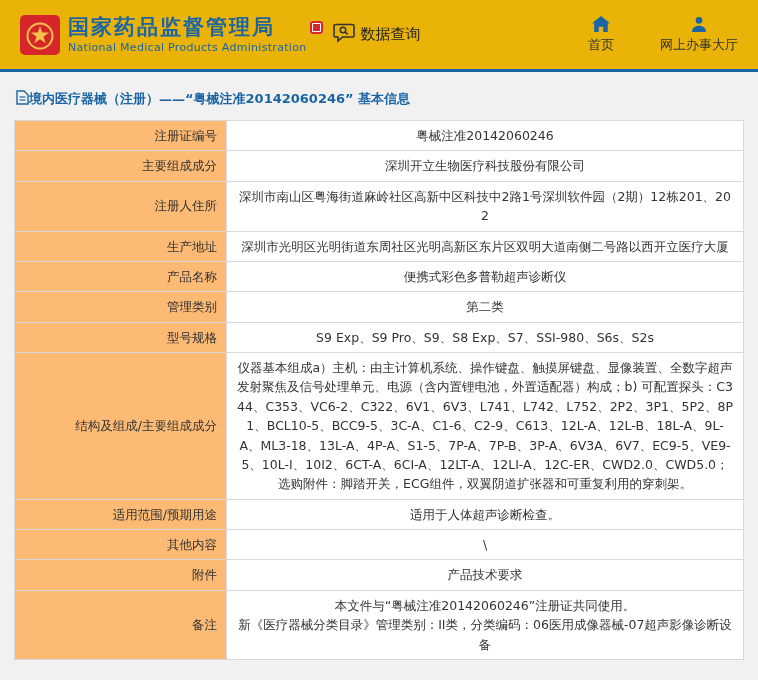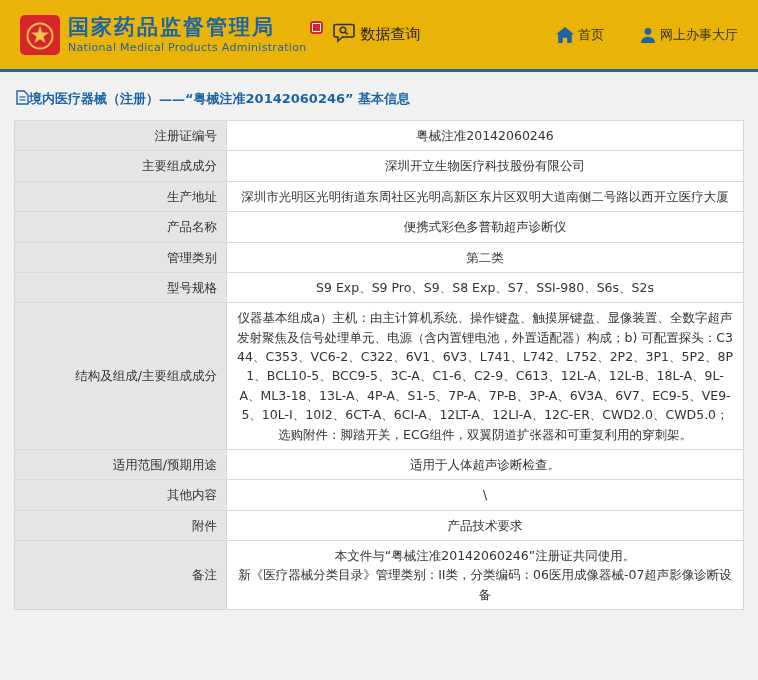--- a/index.html
+++ b/index.html
@@ -32,22 +32,22 @@
     align-self: flex-start; margin: 6px 0 0 4px; flex: 0 0 auto;
     box-shadow: inset 0 0 0 2px #d6262c, inset 0 0 0 3px #ffffff;
   }
   .data-query {
     display: flex; align-items: center; gap: 5px;
     margin-left: 10px; font-size: 15px; color: #222; cursor: pointer;
     white-space: nowrap;
   }
   .spacer { flex: 1; }
   .nav-item {
-    display: flex; flex-direction: row; align-items: center; justify-content: center;
-    gap: 4px; margin-left: 36px; cursor: pointer; font-size: 13px; color: #333;
+    display: flex; flex-direction: column; align-items: center; justify-content: center;
+    gap: 4px; margin-left: 46px; cursor: pointer; font-size: 13px; color: #333;
     white-space: nowrap;
   }
   .nav-item .nav-ico { height: 17px; display: flex; align-items: flex-end; }
   
   .main { padding: 16px 14px 8px 14px; }
   .breadcrumb {
     display: flex; align-items: center; 
     color: #1b65a5; font-weight: bold; font-size: 13px;
     margin: 2px 0 12px 2px; white-space: nowrap;
   }
@@ -61,21 +61,21 @@
     border: 1px solid #d8d8d8;
     padding: 5px 9px;
     font-size: 12.5px;
     line-height: 1.55;
     vertical-align: middle;
   }
   .label-cell {
     width: 212px;
     text-align: right;
     color: #333;
-    background: #e5e5e5;
+    background: #fdba74;
     white-space: nowrap;
   }
   .value-cell {
     text-align: center;
     color: #333;
     white-space: pre-line;
     word-break: break-all;
   }
 </style>
 </head>
@@ -151,20 +151,24 @@
       <tbody>
           <tr>
             <td class="label-cell">注册证编号</td>
             <td class="value-cell">粤械注准20142060246</td>
           </tr>
           <tr>
             <td class="label-cell">主要组成成分</td>
             <td class="value-cell">深圳开立生物医疗科技股份有限公司</td>
           </tr>
           <tr>
+            <td class="label-cell">注册人住所</td>
+            <td class="value-cell">深圳市南山区粤海街道麻岭社区高新中区科技中2路1号深圳软件园（2期）12栋201、202</td>
+          </tr>
+          <tr>
             <td class="label-cell">生产地址</td>
             <td class="value-cell">深圳市光明区光明街道东周社区光明高新区东片区双明大道南侧二号路以西开立医疗大厦</td>
           </tr>
           <tr>
             <td class="label-cell">产品名称</td>
             <td class="value-cell">便携式彩色多普勒超声诊断仪</td>
           </tr>
           <tr>
             <td class="label-cell">管理类别</td>
             <td class="value-cell">第二类</td>

